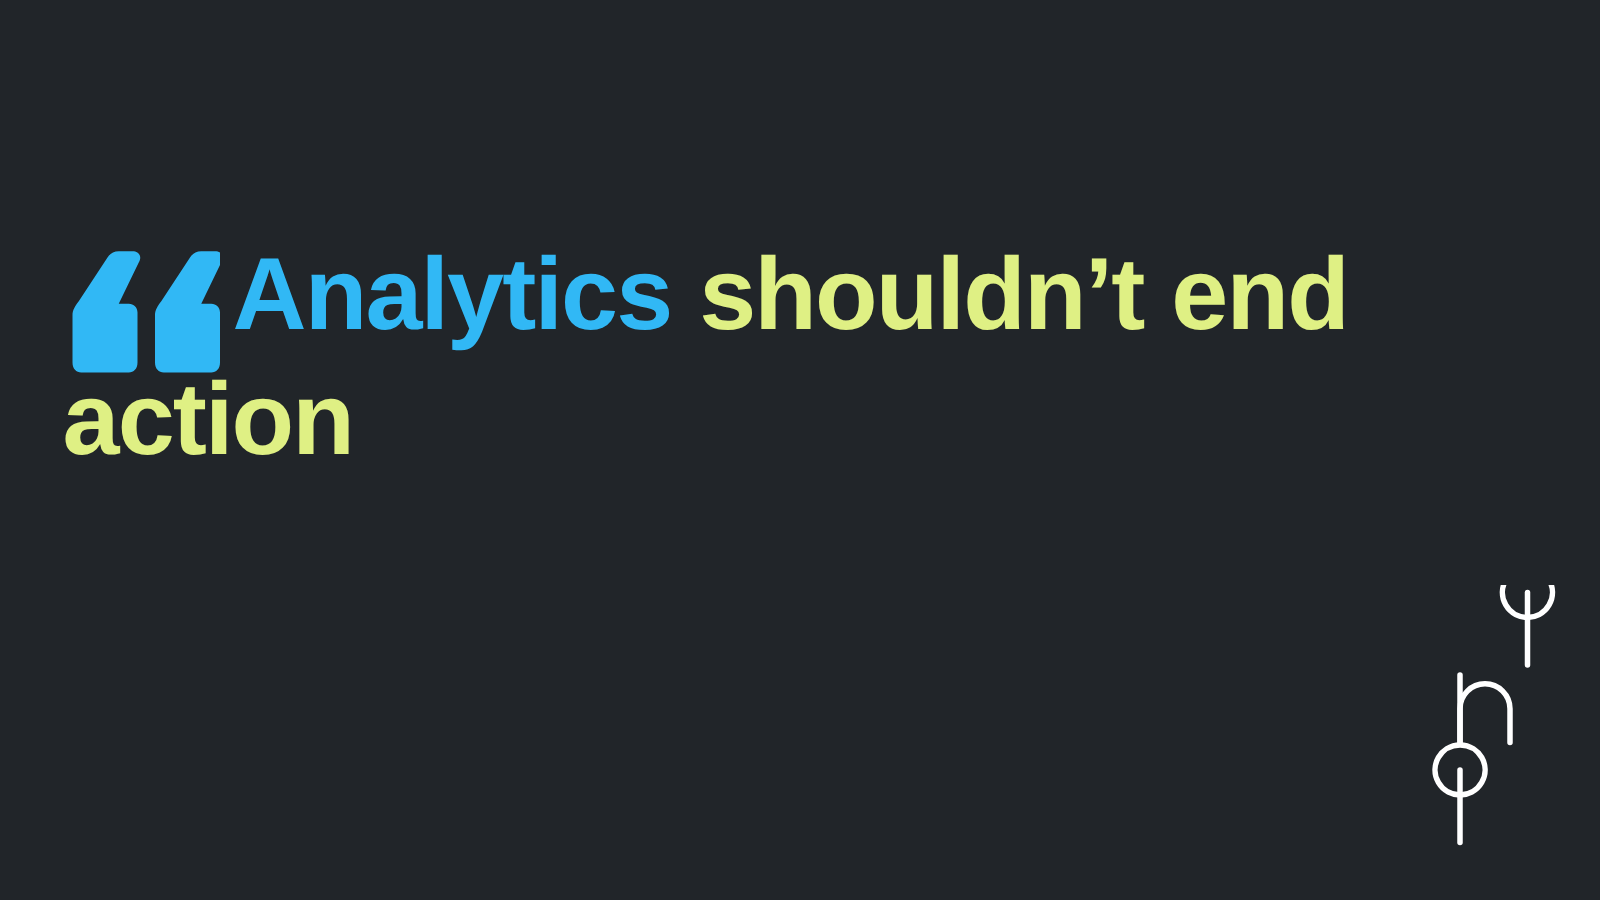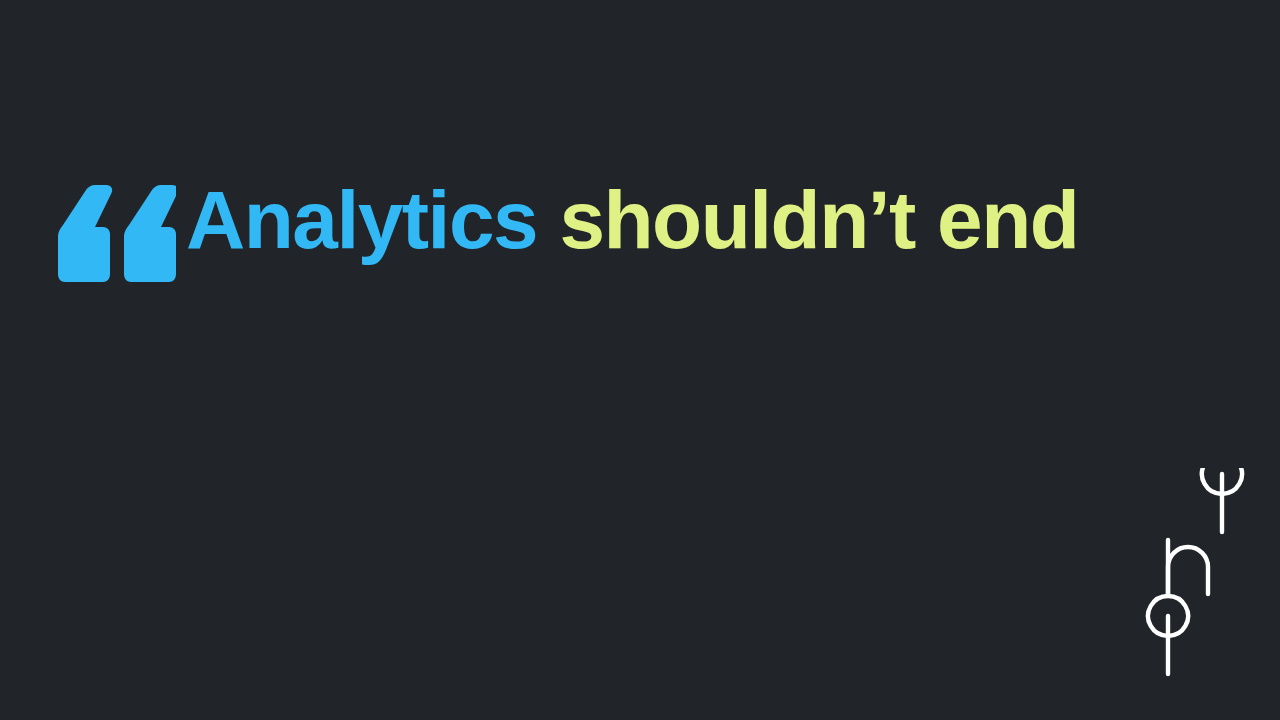--- a/index.html
+++ b/index.html
@@ -18,21 +18,21 @@
     width: 1280px;
     height: 720px;
     background: #212529;
     overflow: hidden;
   }
 
   
   .quote-wrap {
     position: absolute;
     left: 50px;
-    top: 176px;
+    top: 192px;
     width: 1140px;
   }
 
   .quote-text {
     margin: 0;
     font-family: "Liberation Sans", sans-serif;
     font-weight: 700;
     font-size: 82px;
     line-height: 88px;
     letter-spacing: -1.5px;
@@ -74,20 +74,21 @@
     <p class="quote-text">
       <span class="quote-mark">
         <svg viewBox="0 0 126 100" xmlns="http://www.w3.org/2000/svg" aria-hidden="true">
           <path d="M8 52 C8 48 10 45 13 41 L36 6 C38 3 41 1 45 1 L56 1 C61 1 64 5 61 10 L45 43 L53 43 C57 43 60 46 60 50 L60 90 C60 95 57 98 53 98 L15 98 C11 98 8 95 8 90 Z" fill="#31b8f5"></path>
           <path d="M74 52 C74 48 76 45 79 41 L102 6 C104 3 107 1 111 1 L122 1 C127 1 130 5 127 10 L111 43 L119 43 C123 43 126 46 126 50 L126 90 C126 95 123 98 119 98 L81 98 C77 98 74 95 74 90 Z" fill="#31b8f5"></path>
         </svg>
       </span><span class="w-blue">Analytics</span><span class="w-yellow">&nbsp;shouldn’t end</span>
     </p>
 
 
+    <p class="quote-text"><span class="w-yellow">action</span></p>
 
   </div>
 
   <div class="logo">
     <svg viewBox="0 0 110 212" xmlns="http://www.w3.org/2000/svg" aria-hidden="true">
       <g transform="rotate(180 55 106)" fill="none" stroke="#ffffff" stroke-width="4.4" stroke-linecap="round">
 
         <path d="M82 6 L82 64"></path>
         <path d="M82 44 a20 20 0 1 1 -0.1 0"></path>
 

